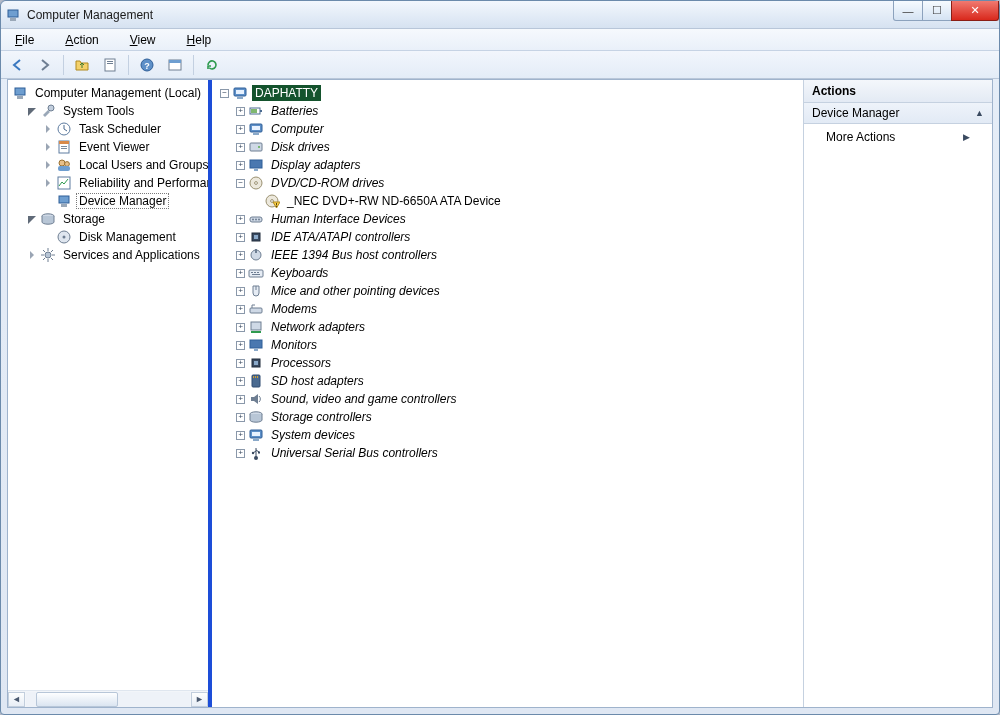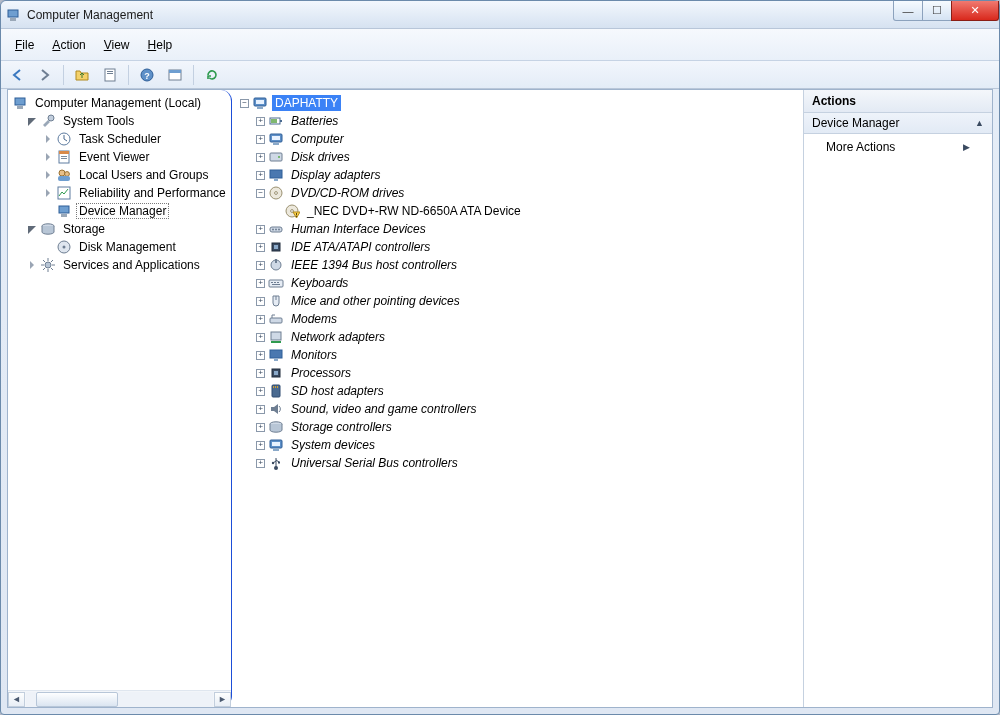--- a/index.html
+++ b/index.html
@@ -29,23 +29,23 @@
     display:flex; align-items:center; justify-content:center;
     font-size:11px; color:#3a3a3a;
   }
   .winbtn:first-child { border-bottom-left-radius:3px; }
   .winbtn.close {
     width:48px; border-bottom-right-radius:3px;
     background:linear-gradient(#f07a70,#d9281c); color:#fff; border-color:#8a1e15;
   }
 
   .menubar {
-    height:32px; background:linear-gradient(#f6f9fd,#e9f0f9);
+    height:22px; background:linear-gradient(#f6f9fd,#e9f0f9);
     border-bottom:1px solid #c6d3e4; display:flex; align-items:center;
-    padding:0 6px; gap:2px;
+    padding:0 6px; gap:15px;
   }
   .menuitem { padding:2px 8px; text-decoration:underline; text-decoration-color:transparent; }
   .menubar .menuitem::first-letter { text-decoration:underline; }
 
   .toolbar {
     height:28px; background:linear-gradient(#f2f6fc,#e3ecf7);
     border-bottom:1px solid #b9c7d9; display:flex; align-items:center;
     padding:0 4px; gap:4px;
   }
   .tbtn {
@@ -53,21 +53,21 @@
     border:1px solid transparent; border-radius:2px;
   }
   .tsep { width:1px; height:20px; background:#c3d0e1; margin:0 2px;}
 
   .client {
     flex:1; margin:0 6px 6px 6px; background:#fff; border:1px solid #9fb3cc;
     display:flex; min-height:0;
   }
 
   .panel { display:flex; flex-direction:column; min-height:0; }
-  .left { width:224px; border-right:1px solid #1d4ed8;border-radius:11px; }
+  .left { width:204px; border-right:4px solid #1d4ed8; }
   .mid  { flex:1; border-right:1px solid #c5d1e0; }
   .right{ width:188px; }
 
   .treepane { flex:1; overflow:hidden; padding:4px 0 0 2px; position:relative;}
   .left .treepane { overflow:hidden; }
 
   .hdr {
     background:linear-gradient(#f4f7fb,#e3eaf4); border-bottom:1px solid #c5d1e0;
     padding:4px 8px; font-weight:bold;
   }
@@ -93,21 +93,21 @@
   .tri.open::before{
     content:""; position:absolute; left:0; top:0; border:4px solid transparent;
     border-top-color:#606a78; border-left-color:#606a78; transform:translateY(1px);
   }
   .tri.closed::before{
     content:""; position:absolute; left:2px; top:0; border:4px solid transparent;
     border-left-color:#9aa5b4;
   }
   .ticon { width:16px; height:16px; margin-right:4px; flex:none; }
   .node .lbl { padding:1px 3px; }
-  .node.sel .lbl { background:#3b82f6; color:#fff; }
+  .node.sel .lbl { background:#14532d; color:#fff; }
   .node.boxsel .lbl { border:1px dotted #7a7a7a; padding:0 2px; }
 
   
   .i0{padding-left:2px;} .i1{padding-left:18px;} .i2{padding-left:34px;}
 
   
   .m0{padding-left:6px;} .m1{padding-left:22px;font-style:italic;} .m2{padding-left:38px;}
 
   
   .hscroll {

